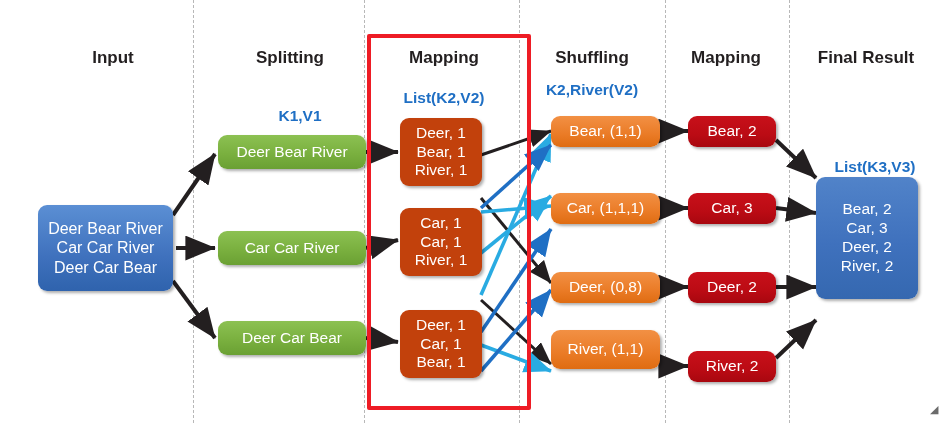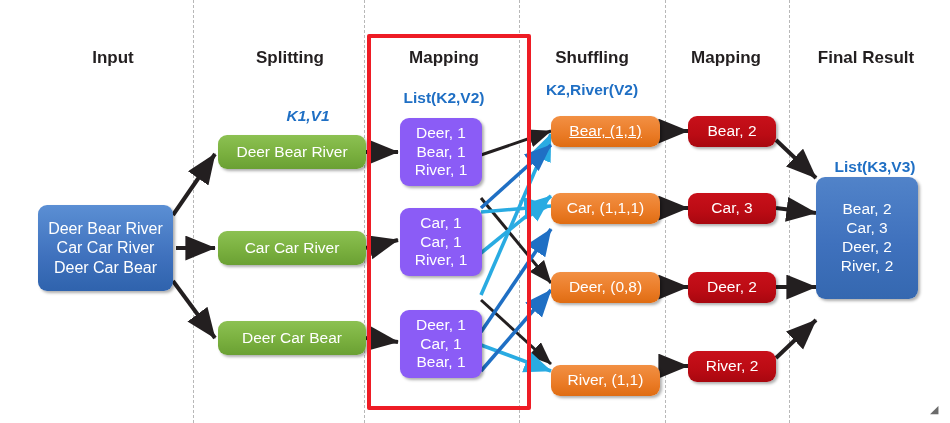--- a/index.html
+++ b/index.html
@@ -46,21 +46,21 @@
   .node.input{
     background:linear-gradient(180deg,#5b8fd4 0%,#3f71bd 55%,#3466ب 100%);
     background:linear-gradient(180deg,#5b8fd4 0%,#3f71bd 60%,#2f63ad 100%);
     font-size:16px;
   }
   .node.split{
     background:linear-gradient(180deg,#8cc152 0%,#7ab03f 55%,#6aa033 100%);
     font-size:15.5px;
   }
   .node.map{
-    background:#8b5cf6;
+    background:#c2410c;
     font-size:15.5px;
   }
   .node.shuffle{
     background:linear-gradient(180deg,#f29044 0%,#ea7b26 60%,#df6c12 100%);
     font-size:15.5px;
   }
   .node.reduce{
     background:linear-gradient(180deg,#c8101a 0%,#bb0b14 60%,#a8070f 100%);
     font-size:15.5px;
   }
@@ -150,21 +150,21 @@
     </g>
   </svg>
 
   <div class="stage-title" style="left:113px;top:48px;">Input</div>
   <div class="stage-title" style="left:290px;top:48px;">Splitting</div>
   <div class="stage-title" style="left:444px;top:48px;text-align:right;">Mapping</div>
   <div class="stage-title" style="left:592px;top:48px;">Shuffling</div>
   <div class="stage-title" style="left:726px;top:48px;">Mapping</div>
   <div class="stage-title" style="left:866px;top:48px;">Final Result</div>
 
-  <div class="kv-label" style="left:308px;top:107px;font-style:italic;">K1,V1</div>
+  <div class="kv-label" style="left:300px;top:107px;">K1,V1</div>
   <div class="kv-label" style="left:444px;top:89px;text-align:right;">List(K2,V2)</div>
   <div class="kv-label" style="left:592px;top:81px;">K2,River(V2)</div>
   <div class="kv-label" style="left:875px;top:143px;margin-top:15px;">List(K3,V3)</div>
 
   <div class="node input" style="left:38px;top:205px;width:135px;height:86px;">
     <span class="ln">Deer Bear River</span>
     <span class="ln">Car Car River</span>
     <span class="ln">Deer Car Bear</span>
   </div>
 
@@ -189,30 +189,30 @@
     <span class="ln">Car, 1</span>
     <span class="ln">Car, 1</span>
     <span class="ln">River, 1</span>
   </div>
   <div class="node map" style="left:400px;top:310px;width:82px;height:68px;">
     <span class="ln">Deer, 1</span>
     <span class="ln">Car, 1</span>
     <span class="ln">Bear, 1</span>
   </div>
 
-  <div class="node shuffle" style="left:551px;top:116px;width:109px;height:31px;text-decoration:underline;">
+  <div class="node shuffle" style="left:551px;top:116px;width:109px;height:31px;">
     <span class="ln">Bear, (1,1)</span>
   </div>
   <div class="node shuffle" style="left:551px;top:193px;width:109px;height:31px;">
     <span class="ln">Car, (1,1,1)</span>
   </div>
   <div class="node shuffle" style="left:551px;top:272px;width:109px;height:31px;">
     <span class="ln">Deer, (0,8)</span>
   </div>
-  <div class="node shuffle" style="left:551px;top:365px;width:109px;height:31px;">
+  <div class="node shuffle" style="left:551px;top:330px;width:109px;height:39px;">
     <span class="ln">River, (1,1)</span>
   </div>
 
   <div class="node reduce" style="left:688px;top:116px;width:88px;height:31px;">
     <span class="ln">Bear, 2</span>
   </div>
   <div class="node reduce" style="left:688px;top:193px;width:88px;height:31px;">
     <span class="ln">Car, 3</span>
   </div>
   <div class="node reduce" style="left:688px;top:272px;width:88px;height:31px;">

